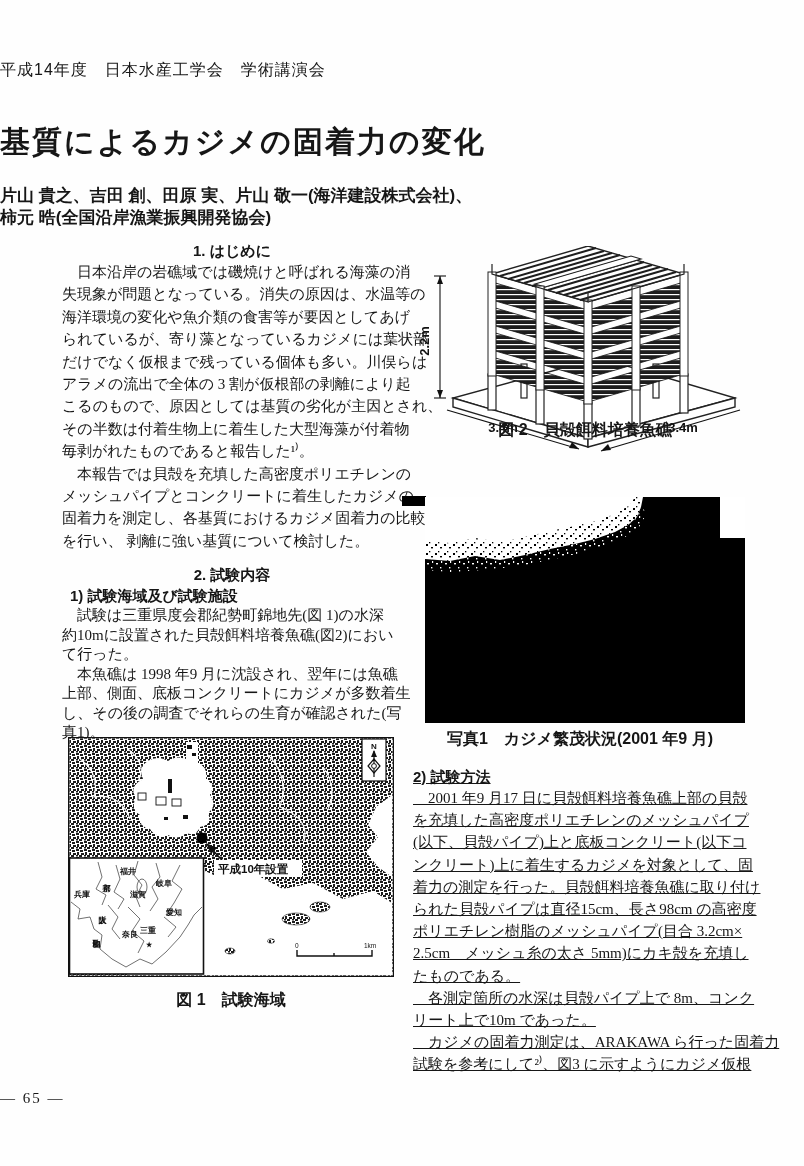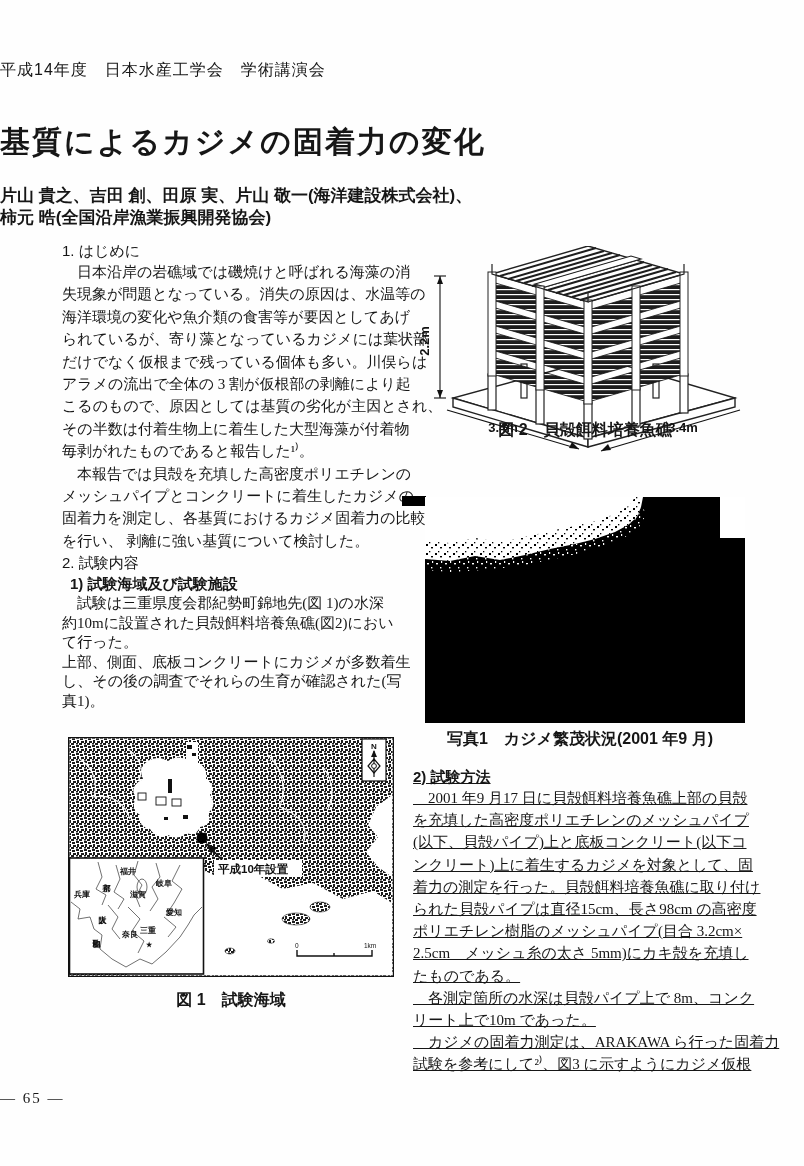--- a/index.html
+++ b/index.html
@@ -9,21 +9,21 @@
   .abs{position:absolute;}
   #conference{left:0;top:60px;width:804px;font-family:"Liberation Sans",sans-serif;
               font-size:16px;letter-spacing:1px;font-weight:500;}
   #title{left:0;top:122px;width:804px;font-family:"Liberation Sans",sans-serif;
          font-size:30px;font-weight:bold;letter-spacing:2px;}
   #authors{left:0;top:185px;width:804px;font-family:"Liberation Sans",sans-serif;
            font-size:17px;font-weight:bold;line-height:22px;}
   .col{position:absolute;width:340px;font-size:15px;}
   #leftcol{left:62px;top:240px;}
   #rightcol-text{left:413px;top:766px;text-decoration:underline;}
-  .h-sec{font-family:"Liberation Sans",sans-serif;font-weight:normal;font-size:15px;line-height:21px;}
+  .h-sec{font-family:"Liberation Sans",sans-serif;font-weight:bold;font-size:15px;line-height:21px;text-align:center;}
   .h-sub{font-family:"Liberation Sans",sans-serif;font-weight:bold;font-size:15px;line-height:21px;padding-left:8px;}
   .tl{line-height:22.4px;white-space:nowrap;}
   .tl2{line-height:19.5px;white-space:nowrap;}
   .tl3{line-height:22.2px;white-space:nowrap;}
   .cap{position:absolute;font-family:"Liberation Sans",sans-serif;font-weight:bold;
        font-size:16px;text-align:center;}
   #footer{left:0;top:1090px;width:804px;font-size:15px;letter-spacing:2px;}
   svg{display:block;}
   .svgtext{font-family:"Liberation Sans",sans-serif;fill:#111;}
 </style>
@@ -47,25 +47,26 @@
     <div class="tl">られているが、寄り藻となっているカジメには葉状部</div>
     <div class="tl">だけでなく仮根まで残っている個体も多い。川俣らは</div>
     <div class="tl">アラメの流出で全体の 3 割が仮根部の剥離により起</div>
     <div class="tl">こるのもので、原因としては基質の劣化が主因とされ、</div>
     <div class="tl">その半数は付着生物上に着生した大型海藻が付着物</div>
     <div class="tl">毎剥がれたものであると報告した¹⁾。</div>
     <div class="tl">　本報告では貝殻を充填した高密度ポリエチレンの</div>
     <div class="tl">メッシュパイプとコンクリートに着生したカジメの</div>
     <div class="tl">固着力を測定し、各基質におけるカジメ固着力の比較</div>
     <div class="tl">を行い、 剥離に強い基質について検討した。</div>
-    <div class="h-sec" style="">2. 試験内容</div>
+    <div class="h-sec" style="margin-top:12px;">2. 試験内容</div>
     <div class="h-sub">1) 試験海域及び試験施設</div>
     <div class="tl2">　試験は三重県度会郡紀勢町錦地先(図 1)の水深</div>
     <div class="tl2">約10mに設置された貝殻餌料培養魚礁(図2)におい</div>
     <div class="tl2">て行った。</div>
+    <div class="tl2">　本魚礁は 1998 年9 月に沈設され、翌年には魚礁</div>
     <div class="tl2">上部、側面、底板コンクリートにカジメが多数着生</div>
     <div class="tl2">し、その後の調査でそれらの生育が確認された(写</div>
     <div class="tl2">真1)。</div>
   </div>
 
   <div class="abs" style="left:415px;top:246px;">
     <svg width="375" height="225" viewBox="0 0 375 225">
       <defs>
         <pattern id="pipes" width="6" height="5" patternUnits="userSpaceOnUse">
           <rect width="6" height="5" fill="#1d1d1d"></rect>

